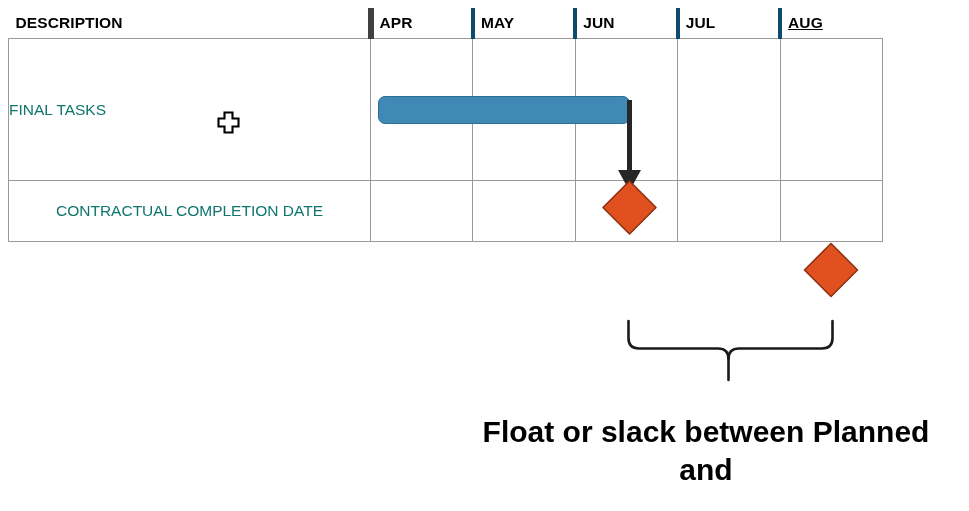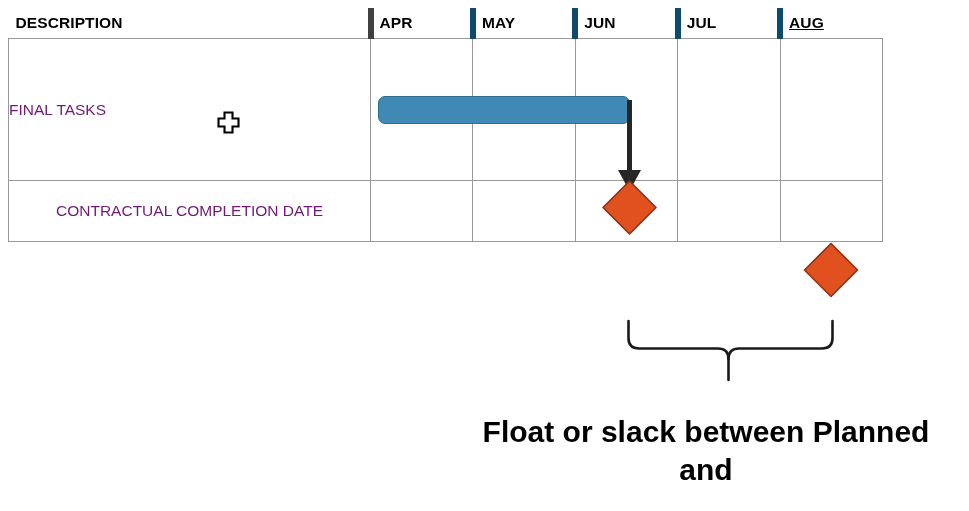--- a/index.html
+++ b/index.html
@@ -38,41 +38,41 @@
     padding: 0;
     vertical-align: middle;
     font-weight: normal;
     text-align: left;
     background: transparent;
   }
 
   
   .hdr-row th {
     border: none;
-    border-right: 6px solid #0c4a6e;
+    border-right: 4px solid #0c4a6e;
     height: 30px;
     font-size: 15.5px;
     font-weight: bold;
     letter-spacing: 0.1px;
     padding-left: 6px;
     color: #000;
   }
   .hdr-row th.hdr-desc {
     border-right: 6px solid #404040;
     padding-left: 7px;
   }
   .hdr-row th.hdr-last {
     border-right: none;
     text-decoration: underline;
   }
 
   .row-label {
     font-size: 15.5px;
     padding-left: 7px;
-    color: #701a75;
+    color: #0f766e;
     white-space: nowrap;
     margin-left: 32px;
   }
 
   .r-final td { height: 141px; }
   .r-planned td { height: 62px; }
   .r-contract td { height: 60px; text-align: center; }
 
   
   col.c-desc { width: 362px; }

